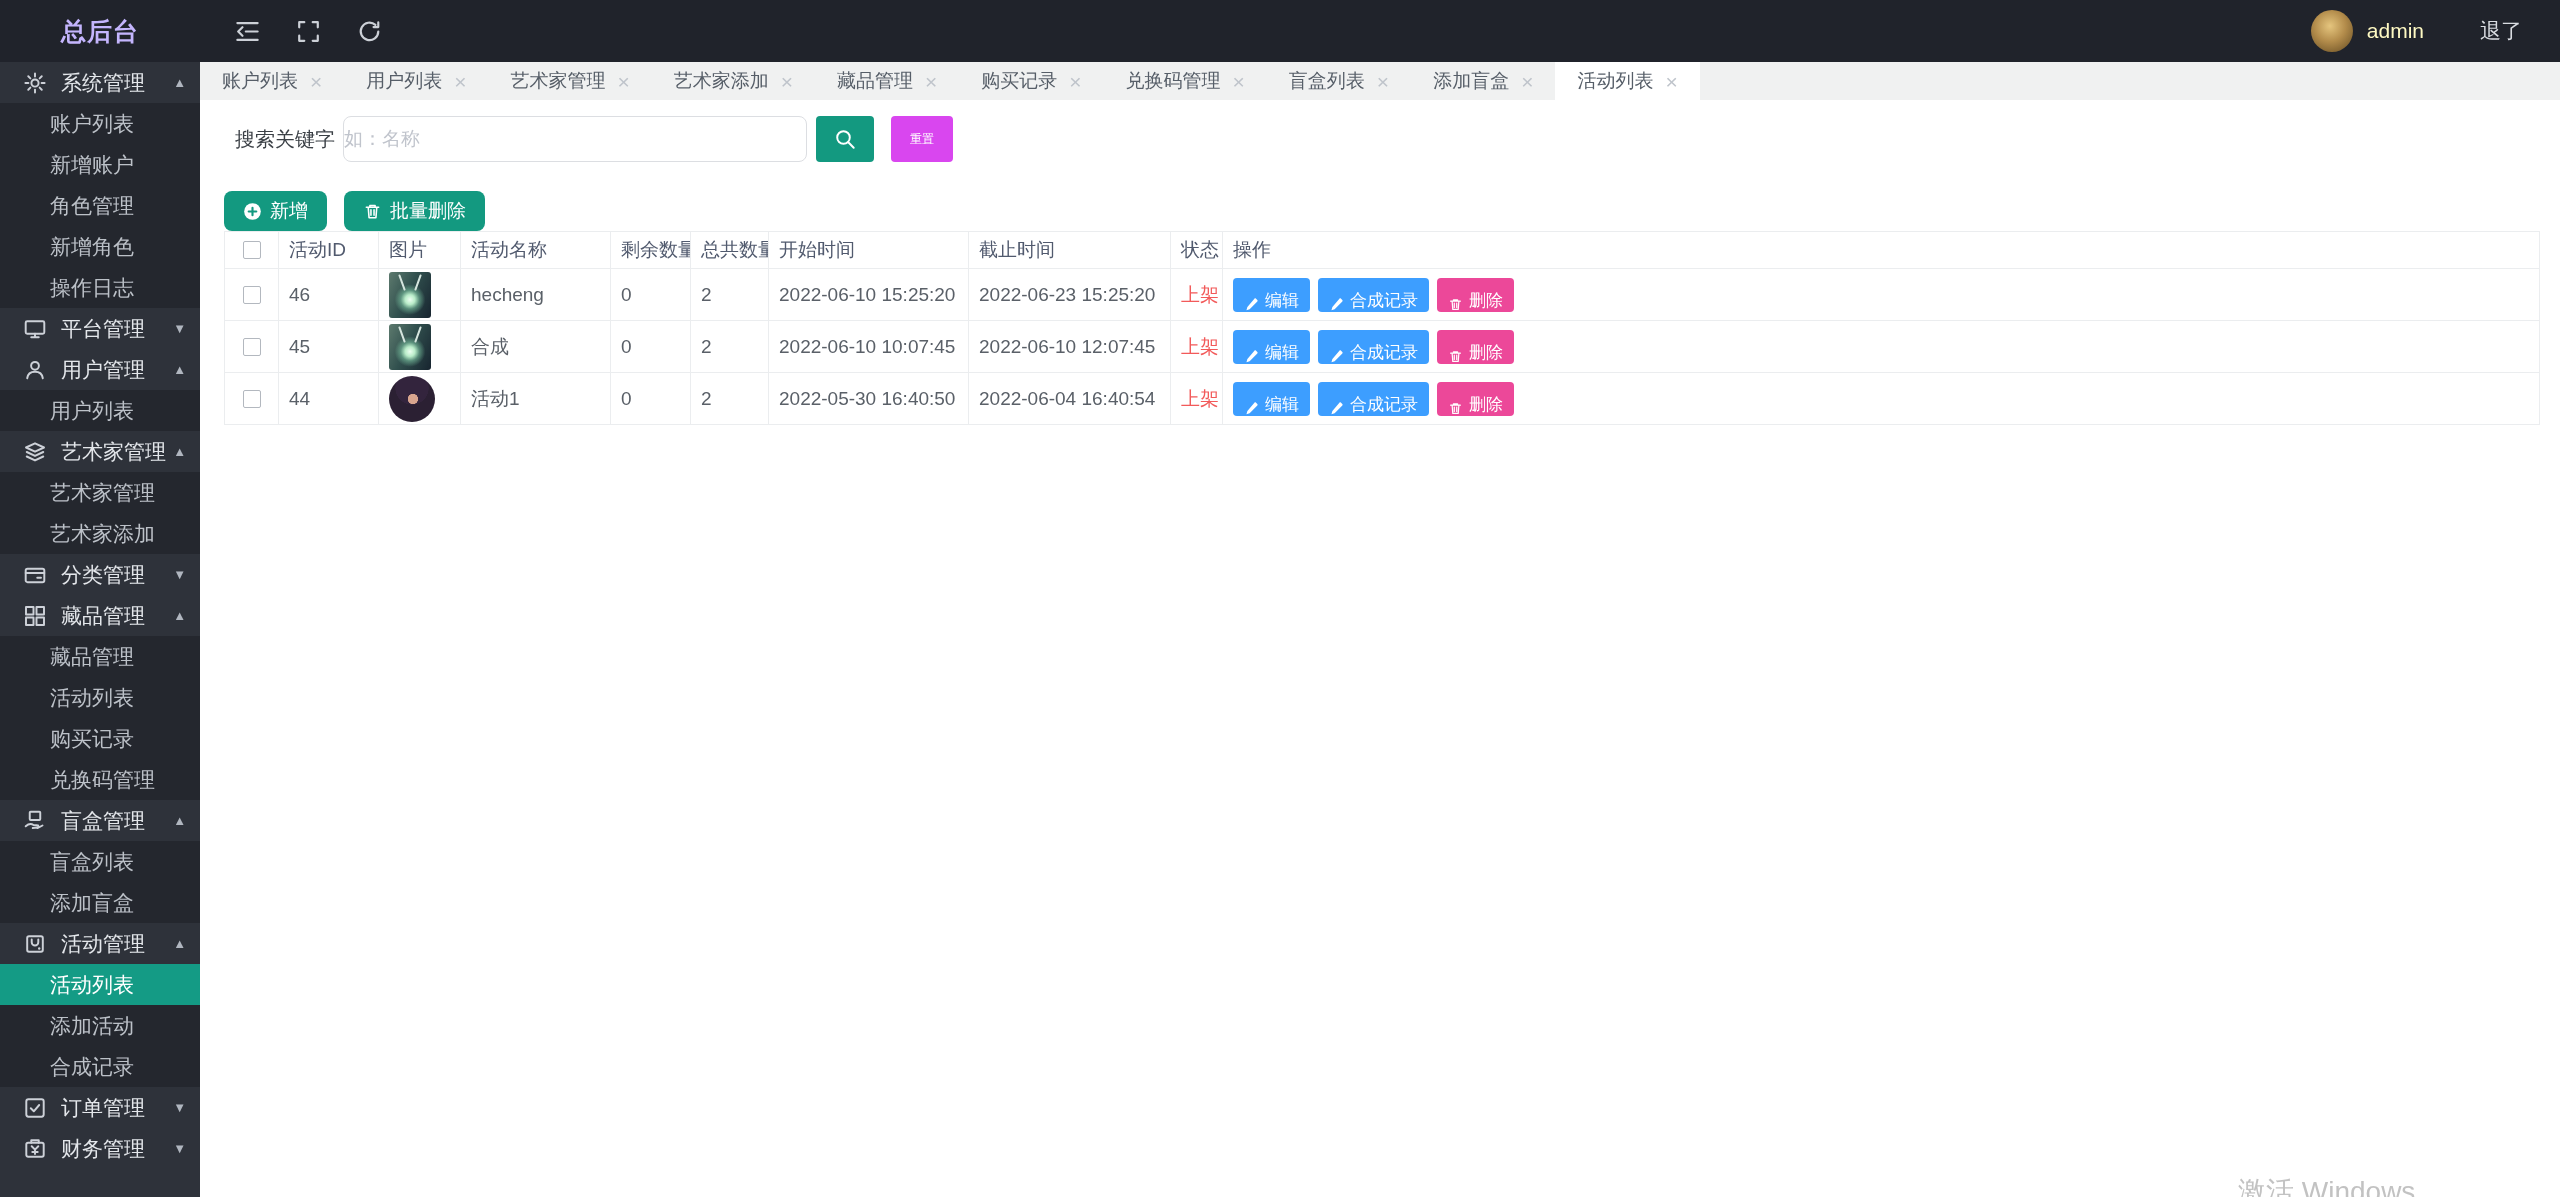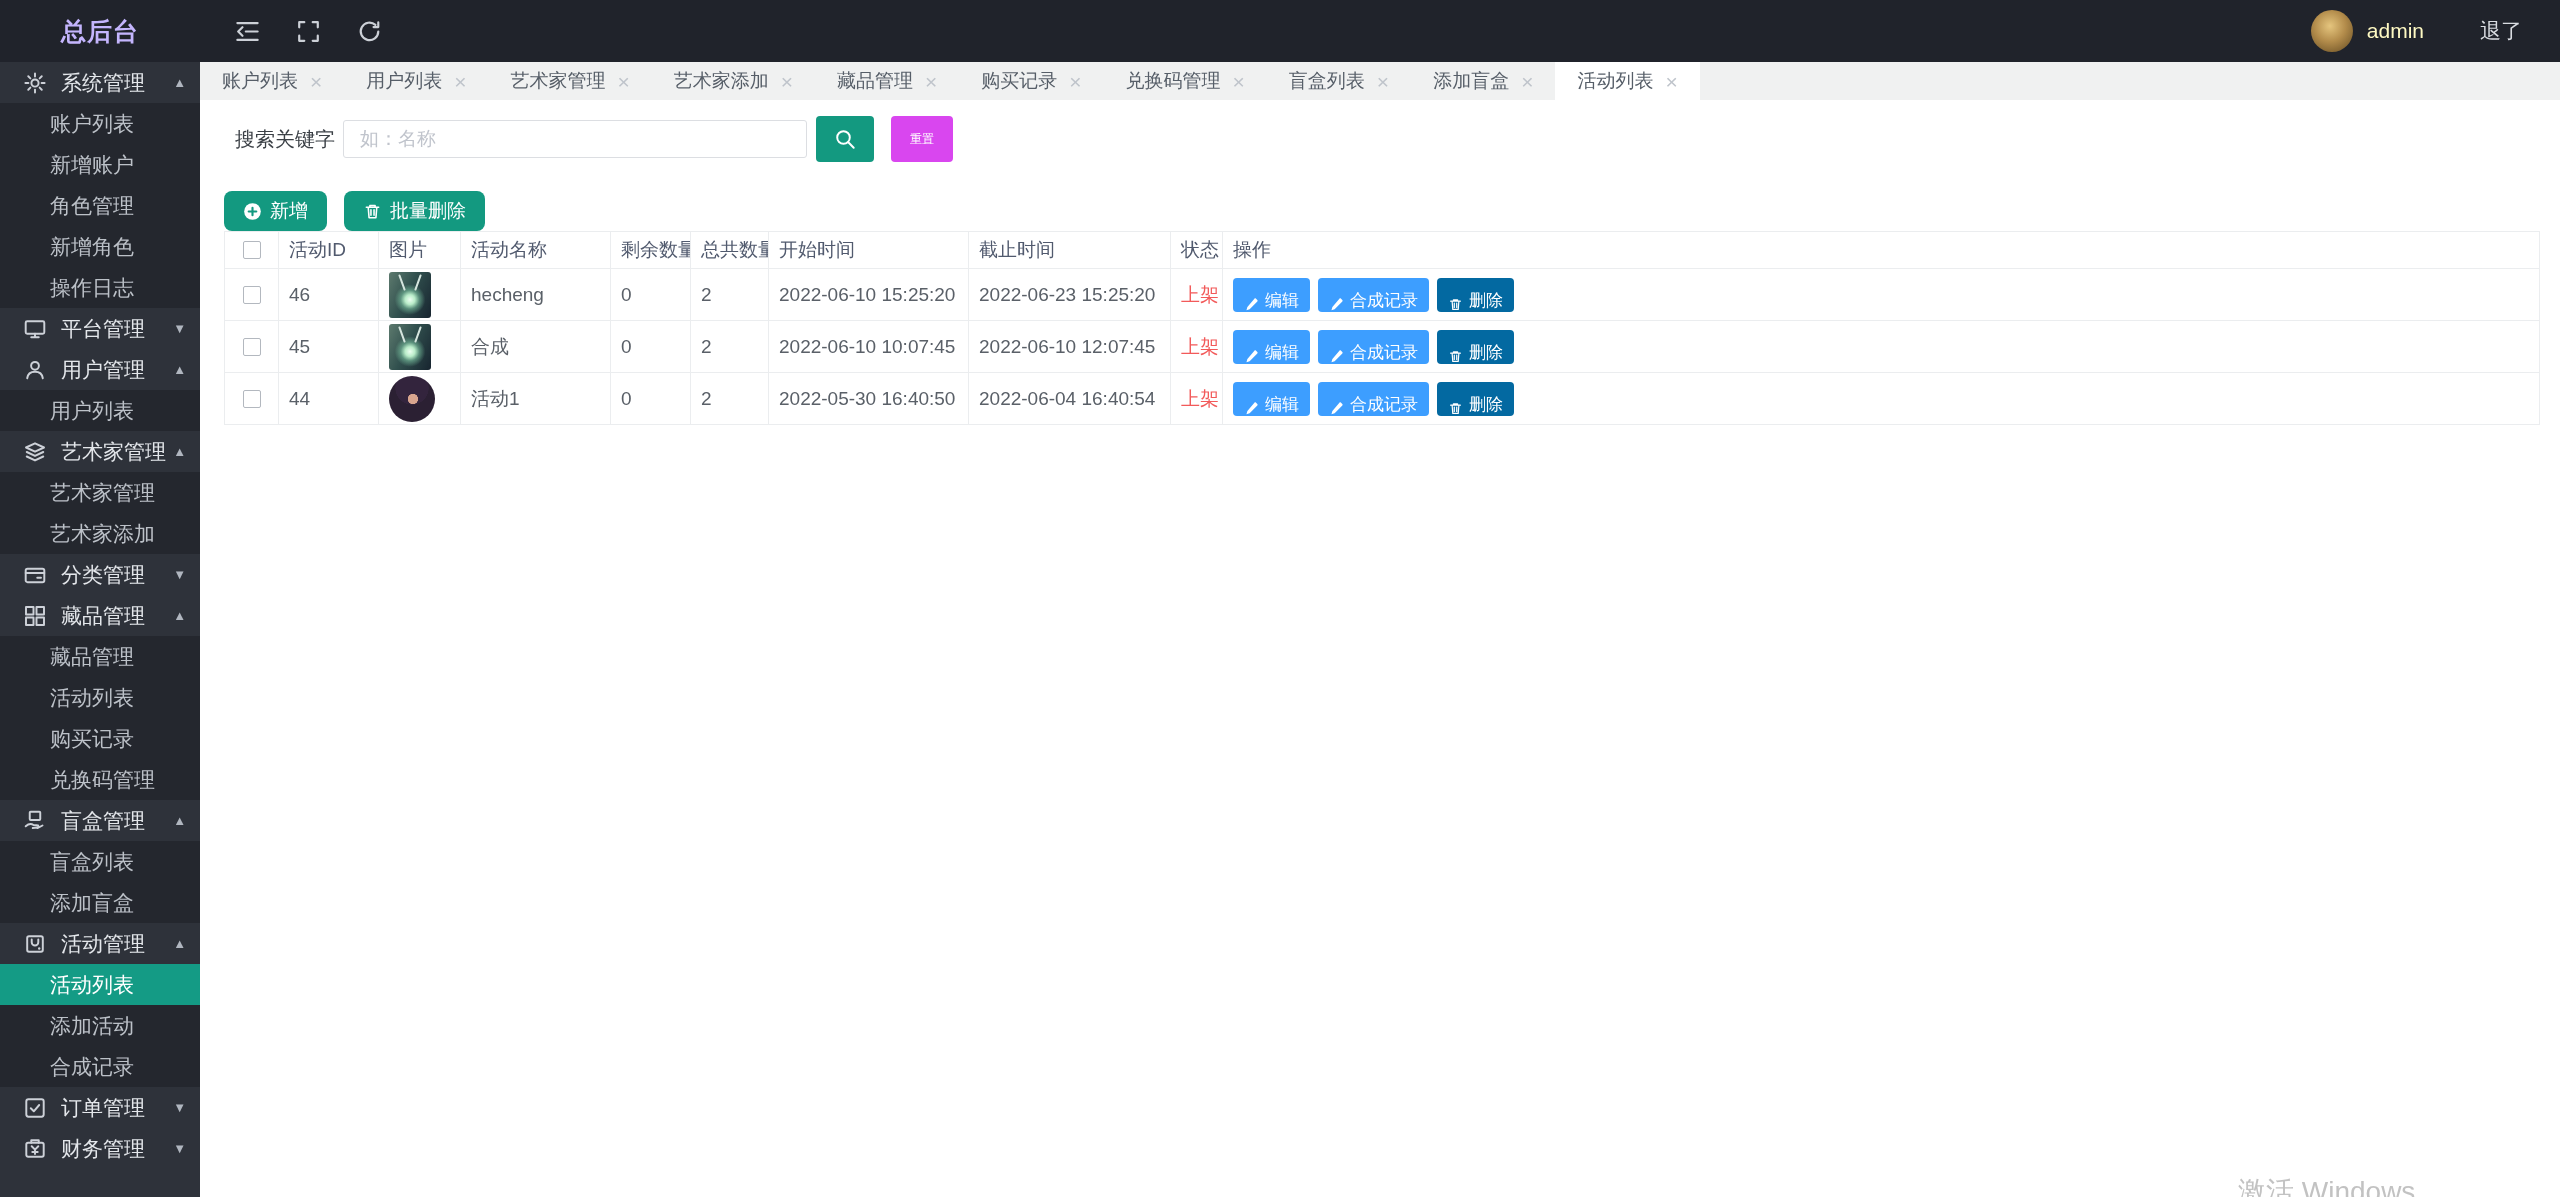--- a/index.html
+++ b/index.html
@@ -28,21 +28,21 @@
   
   .tabbar{position:absolute;top:62px;left:200px;right:0;height:38px;background:#f0f1f1;display:flex;align-items:stretch}
   .tab{display:flex;align-items:center;padding:0 22px;font-size:19px;color:#565e68;cursor:pointer;white-space:nowrap}
   .tab.active{background:#fff}
   .tab .close{margin-left:12px;font-size:21px;color:#bfc4cb;line-height:1}
 
   
   .main{position:absolute;top:100px;left:200px;right:0;bottom:0;background:#fff;padding:16px 20px 0 24px}
   .search-row{display:flex;align-items:center;margin-left:11px}
   .search-label{font-size:20px;color:#3b4046;margin-right:8px;white-space:nowrap}
-  .search-input{width:464px;height:38px;border:1px solid #dcdee2;border-radius:3px;padding:0 16px;font-size:19px;color:#333;outline:none;font-family:inherit}
+  .search-input{width:464px;height:46px;border:1px solid #dcdee2;border-radius:8px;padding:0 0;font-size:19px;color:#333;outline:none;font-family:inherit}
   .search-input::placeholder{color:#c0c4cc}
   .btn{border:none;cursor:pointer;font-family:inherit}
   .btn-search{width:58px;height:46px;background:#139980;border-radius:4px;margin-left:9px;display:flex;align-items:center;justify-content:center;color:#fff;font-size:24px}
   .btn-reset{height:46px;padding:0 19px;background:#d946ef;border-radius:4px;margin-left:17px;color:#fff;font-size:12px}
   .toolbar-row{display:flex;align-items:center;margin-top:29px}
   .btn-add,.btn-batch{height:40px;display:inline-flex;align-items:center;background:#139980;border-radius:8px;color:#fff;font-size:19px;padding:0 19px}
   .btn-add .ai{font-size:19px;margin-right:8px;display:flex}
   .btn-batch{margin-left:17px}
   .btn-batch .ai{font-size:19px;margin-right:8px;display:flex;color:#fff}
 
@@ -56,21 +56,21 @@
   .thumb{position:relative;overflow:hidden;flex:none}
   .thumb.pendant{width:42px;height:46px;border-radius:3px;background:radial-gradient(circle at 50% 60%,#eefff2 0%,#b9ecc9 14%,rgba(126,200,164,.55) 27%,rgba(36,74,74,0) 44%),linear-gradient(115deg,#5d7a6e 0%,#31504e 45%,#17242f 100%)}
   .thumb.pendant::before,.thumb.pendant::after{content:"";position:absolute;top:2px;width:2px;height:17px;background:#d5e5de;border-radius:2px}
   .thumb.pendant::before{left:12px;transform:rotate(-20deg)}
   .thumb.pendant::after{right:12px;transform:rotate(20deg)}
   .thumb.avatar-girl{width:46px;height:46px;border-radius:50%;background:radial-gradient(circle at 52% 50%,#d8a58e 0 15%,rgba(0,0,0,0) 16%),radial-gradient(circle at 50% 26%,#33243d 0 40%,rgba(0,0,0,0) 41%),radial-gradient(circle at 50% 50%,#2b2033 0 72%,#171023 100%)}
   .status{color:#f25a5a}
   .abtn{display:inline-flex;align-items:flex-end;height:34px;padding:0 11px;border-radius:4px;color:#fff;font-size:17px;margin-right:8px;border:none;cursor:pointer;font-family:inherit;vertical-align:middle}
   .abtn .ai{font-size:15px;margin-right:6px;display:flex}
   .abtn.blue{background:#3d9eff}
-  .abtn.orange{background:#0369a1}
+  .abtn.orange{background:#ec4899}
 
   .watermark{position:absolute;left:2238px;top:1173px;font-size:28px;color:#c2c2c2;white-space:nowrap}
 </style>
 </head>
 <body>
 
 <div class="header">
   <div class="logo">总后台</div>
   <span class="hicon">
       <svg viewBox="0 0 16 16" width="1em" height="1em" fill="none" stroke="currentColor" stroke-width="1.3" stroke-linecap="round" stroke-linejoin="round">

